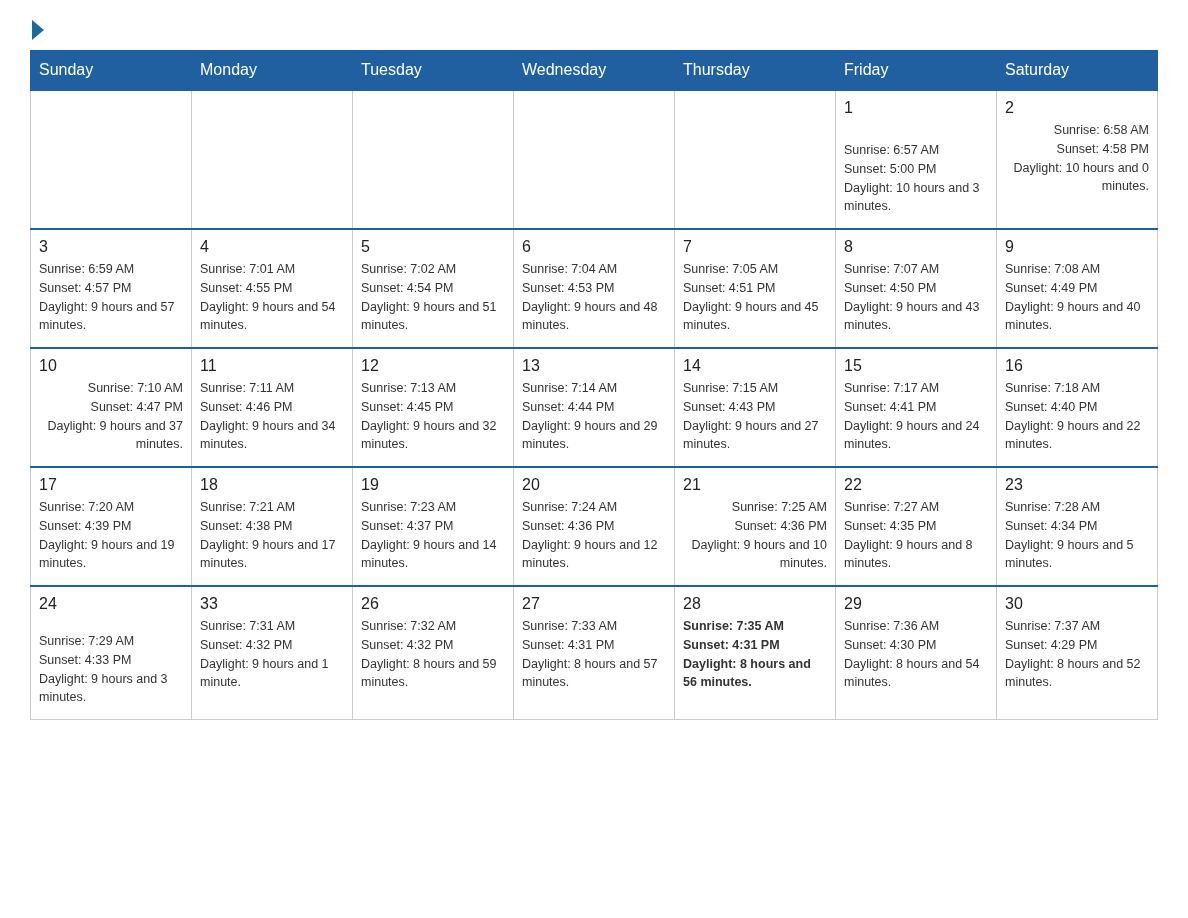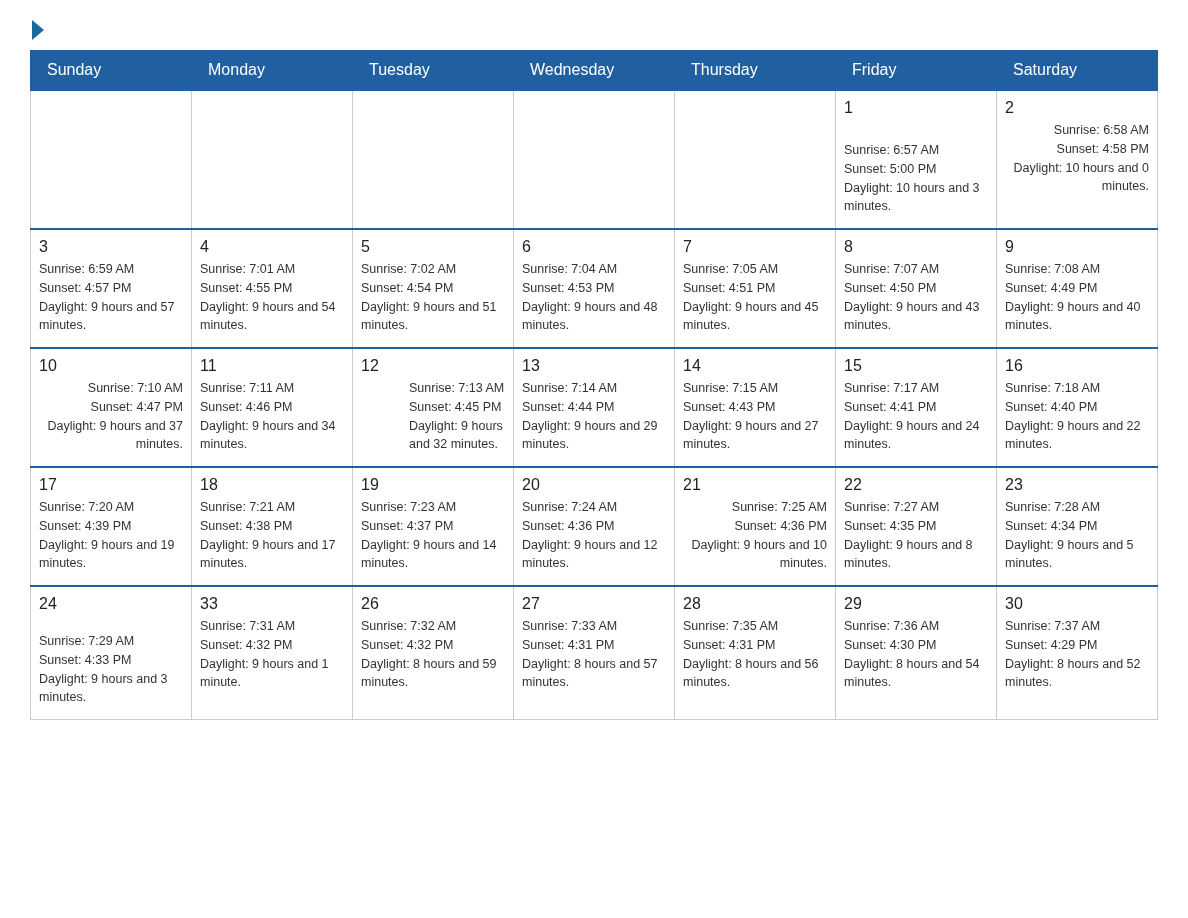--- a/index.html
+++ b/index.html
@@ -51,21 +51,21 @@
       margin-top: 4px;
     }
     .calendar {
       width: 100%;
       border-collapse: collapse;
       margin-top: 10px;
     }
     .calendar th {
       background-color: #2060a0;
       color: white;
-      padding: 10px 16px;
+      padding: 10px 8px;
       text-align: left;
       font-size: 16px;
       font-weight: normal;
       border: 1px solid #2060a0;
     }
     .calendar td {
       vertical-align: top;
       padding: 8px 8px 12px 8px;
       border: 1px solid #ccc;
       width: 14.28%;
@@ -195,21 +195,21 @@
 Daylight: 9 hours and 37 minutes.</div>
         </td>
         <td>
           <span class="day-number">11</span>
           <div class="day-info" style="white-space: pre-line;">Sunrise: 7:11 AM
 Sunset: 4:46 PM
 Daylight: 9 hours and 34 minutes.</div>
         </td>
         <td>
           <span class="day-number">12</span>
-          <div class="day-info" style="white-space: pre-line; margin-left: 48px;">Sunrise: 7:13 AM
+          <div class="day-info" style="white-space: pre-line;">Sunrise: 7:13 AM
 Sunset: 4:45 PM
 Daylight: 9 hours and 32 minutes.</div>
         </td>
         <td>
           <span class="day-number">13</span>
           <div class="day-info" style="white-space: pre-line;">Sunrise: 7:14 AM
 Sunset: 4:44 PM
 Daylight: 9 hours and 29 minutes.</div>
         </td>
         <td>
@@ -295,21 +295,21 @@
 Daylight: 8 hours and 59 minutes.</div>
         </td>
         <td>
           <span class="day-number">27</span>
           <div class="day-info" style="white-space: pre-line;">Sunrise: 7:33 AM
 Sunset: 4:31 PM
 Daylight: 8 hours and 57 minutes.</div>
         </td>
         <td>
           <span class="day-number">28</span>
-          <div class="day-info" style="white-space: pre-line;">Sunrise: 7:35 AM
+          <div class="day-info" style="white-space: pre-line; font-weight: bold;">Sunrise: 7:35 AM
 Sunset: 4:31 PM
 Daylight: 8 hours and 56 minutes.</div>
         </td>
         <td>
           <span class="day-number">29</span>
           <div class="day-info" style="white-space: pre-line;">Sunrise: 7:36 AM
 Sunset: 4:30 PM
 Daylight: 8 hours and 54 minutes.</div>
         </td>
         <td>

